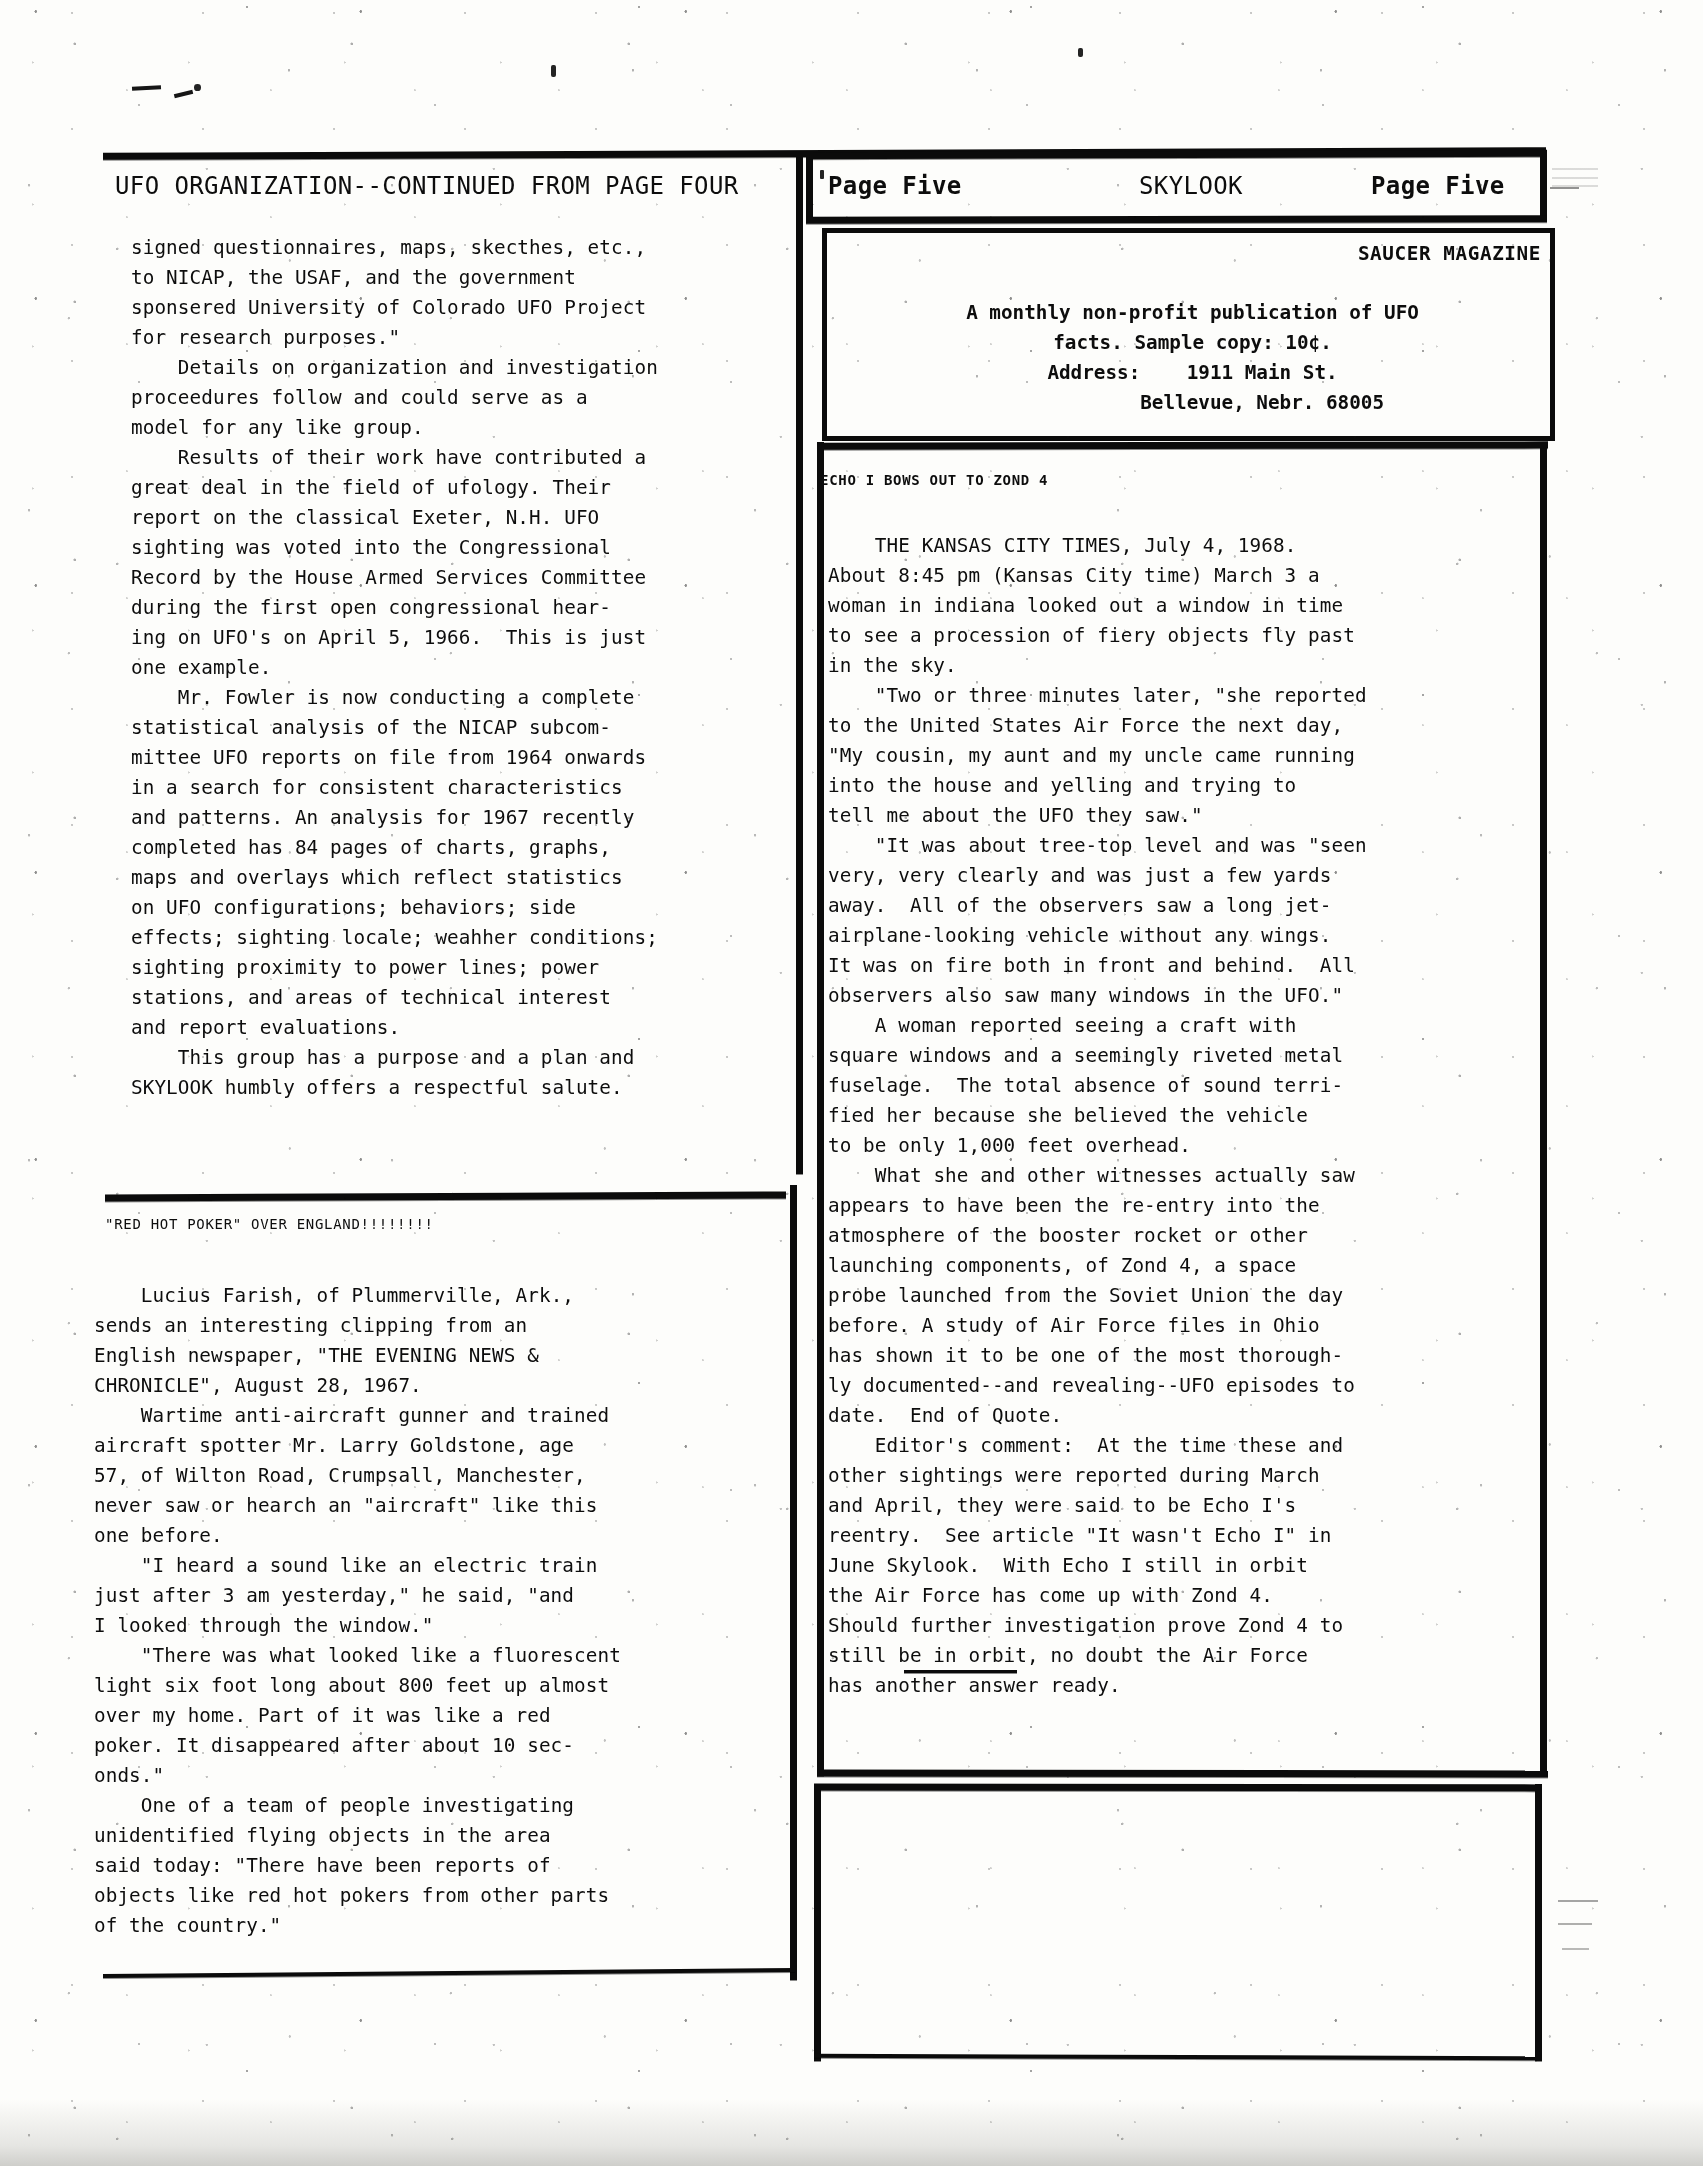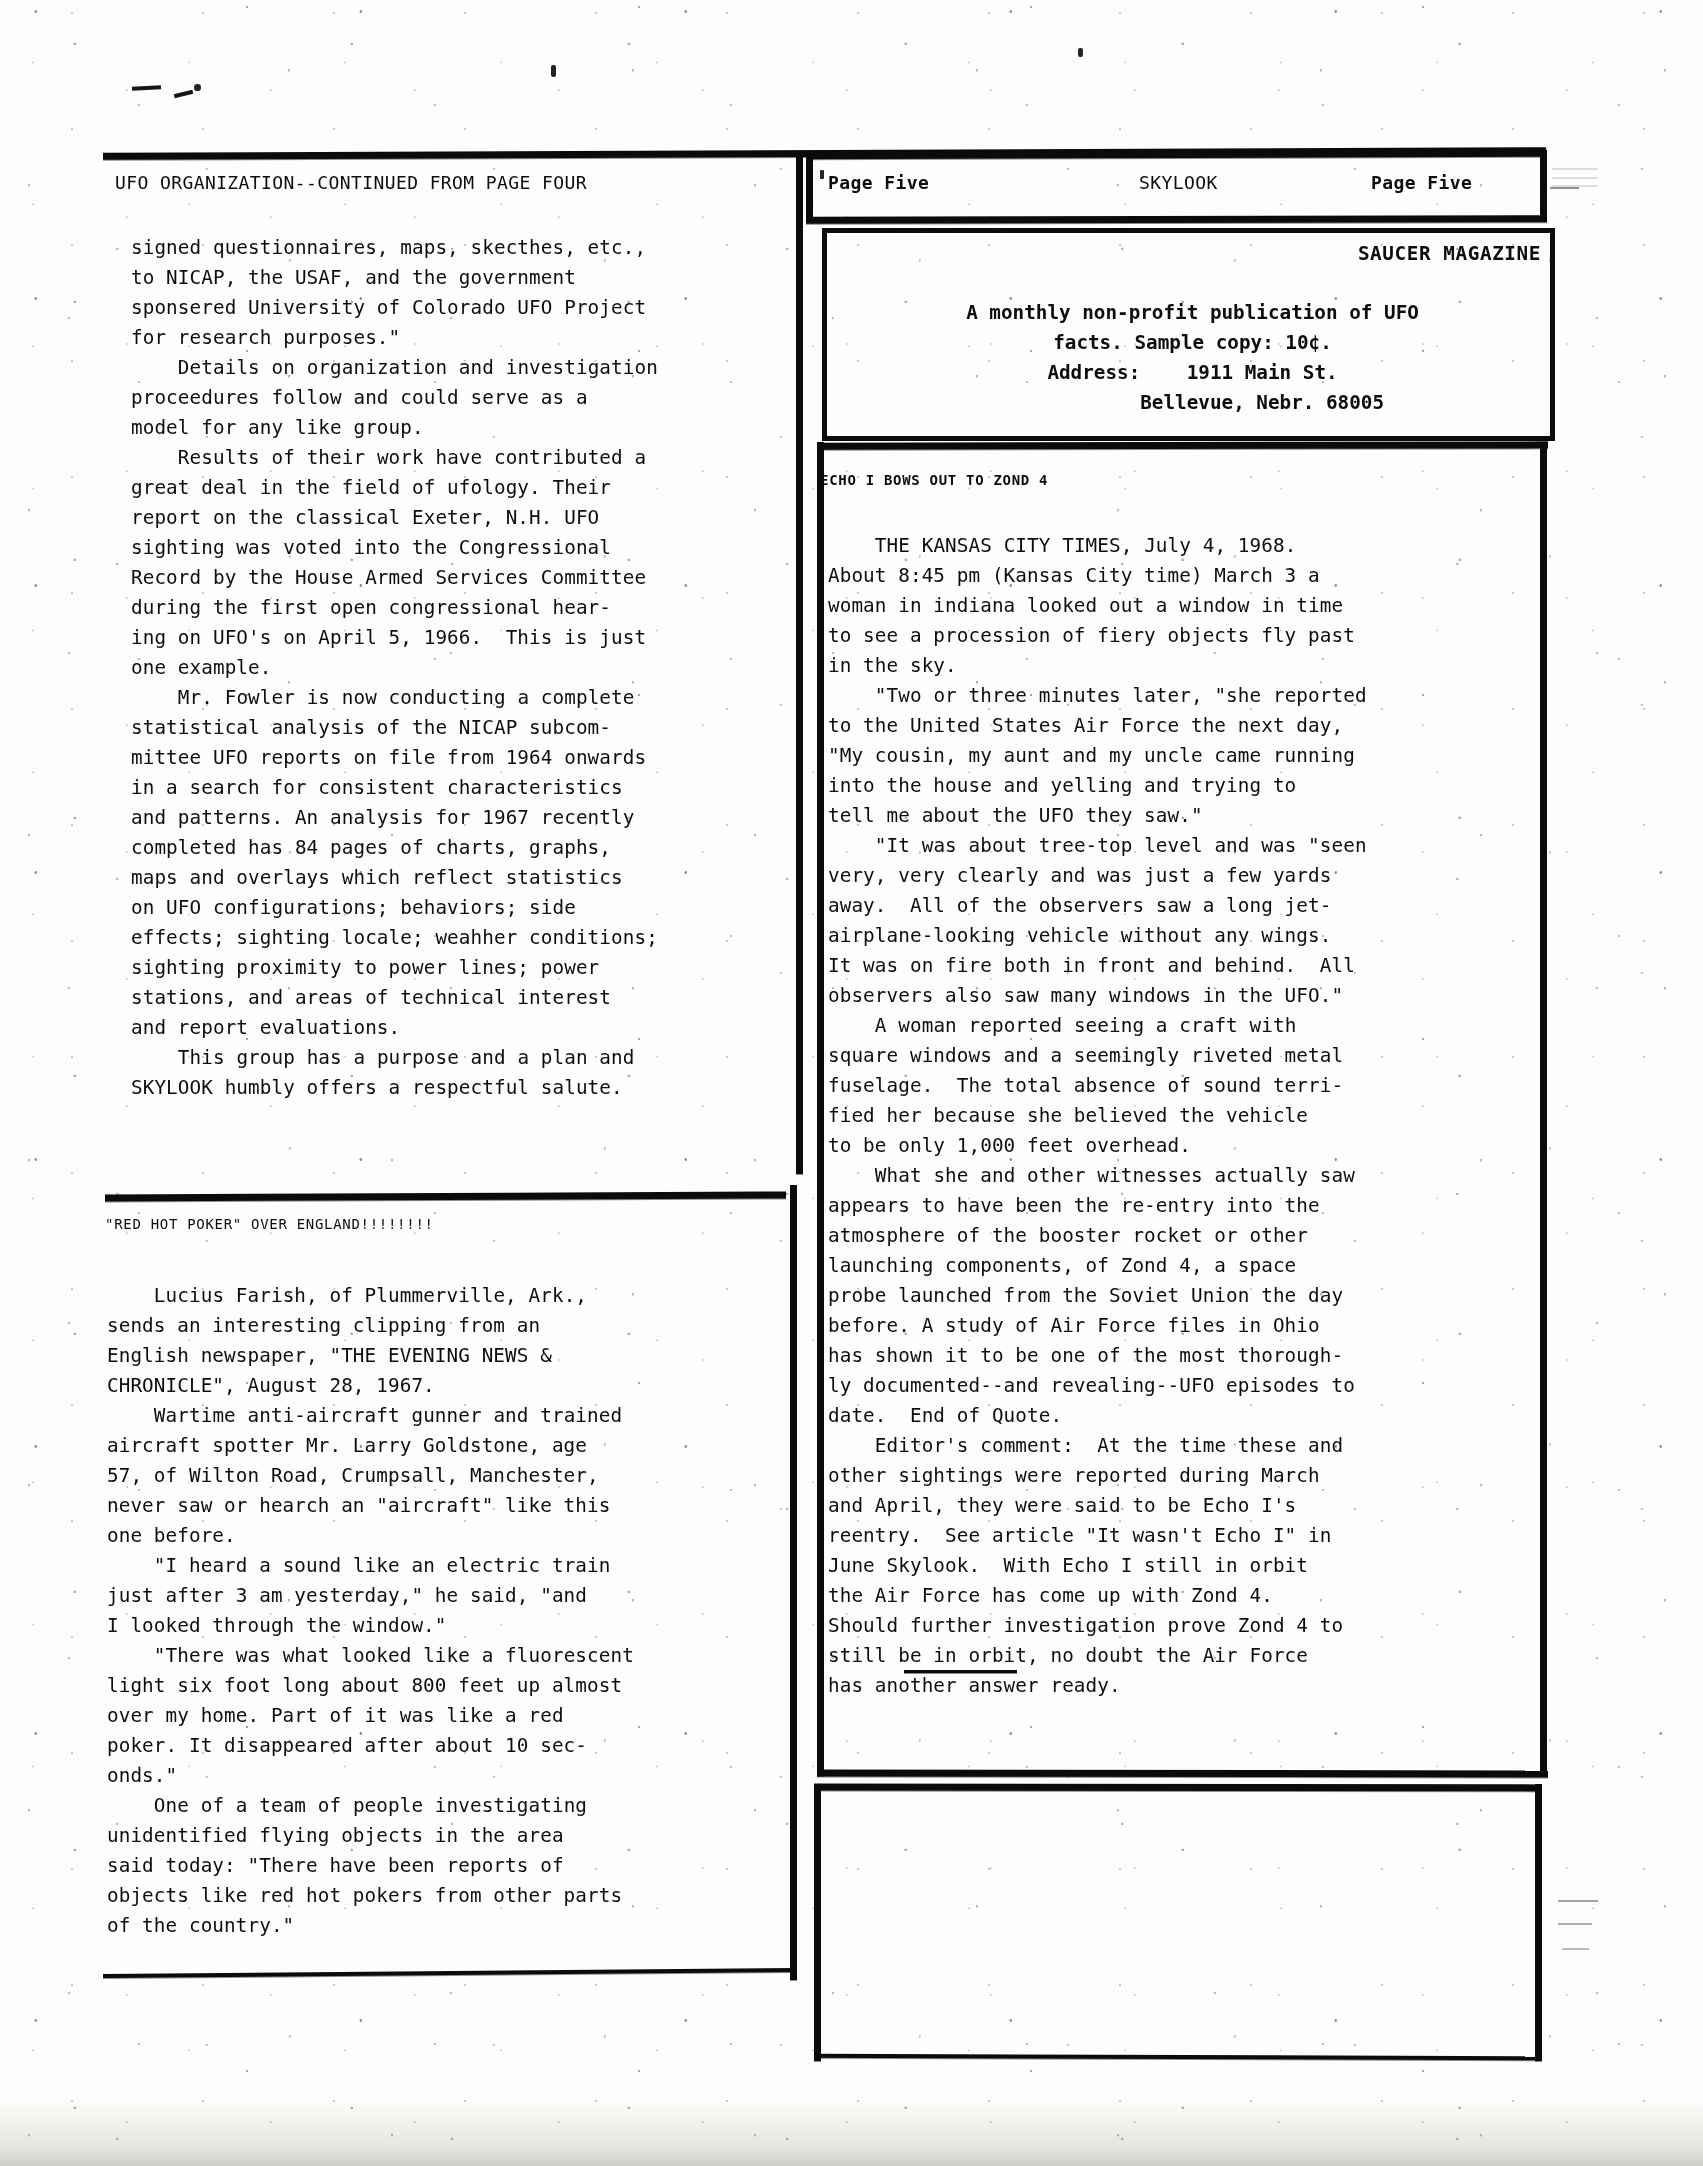--- a/index.html
+++ b/index.html
@@ -50,21 +50,21 @@
     box-shadow:0 1px 0 rgba(0,0,0,.45);
   }
   .rule.thick{height:6.7px;}
   .rule.thin{height:3.8px;}
   .rule.vert{width:6.7px;}
 
   
   .col{position:absolute; z-index:10;}
 
   .hdr{
-    font-size:18px;
+    font-size:24px;
     letter-spacing:0.4px;
     white-space:nowrap;
   }
 
   .body-text{
     font-size:19.3px;
     line-height:30px;
     letter-spacing:0.1px;
     white-space:pre-wrap;
   }
@@ -151,21 +151,21 @@
 sighting proximity to power lines; power
 stations, and areas of technical interest
 and report evaluations.
     This group has a purpose and a plan and
 SKYLOOK humbly offers a respectful salute.</div>
 
 <div class="rule thick" style="left:105px;top:1193px;width:681px;transform:rotate(-0.25deg);"></div>
 
 <div class="col sec-title" style="left:105px;top:1216px;width:681px;">"RED HOT POKER" OVER ENGLAND!!!!!!!!</div>
 
-<div class="col body-text" style="left:107px;top:1281px;width:698px;">    Lucius Farish, of Plummerville, Ark.,
+<div class="col body-text" style="left:94px;top:1281px;width:698px;">    Lucius Farish, of Plummerville, Ark.,
 sends an interesting clipping from an
 English newspaper, "THE EVENING NEWS &amp;
 CHRONICLE", August 28, 1967.
     Wartime anti-aircraft gunner and trained
 aircraft spotter Mr. Larry Goldstone, age
 57, of Wilton Road, Crumpsall, Manchester,
 never saw or hearch an "aircraft" like this
 one before.
     "I heard a sound like an electric train
 just after 3 am yesterday," he said, "and

